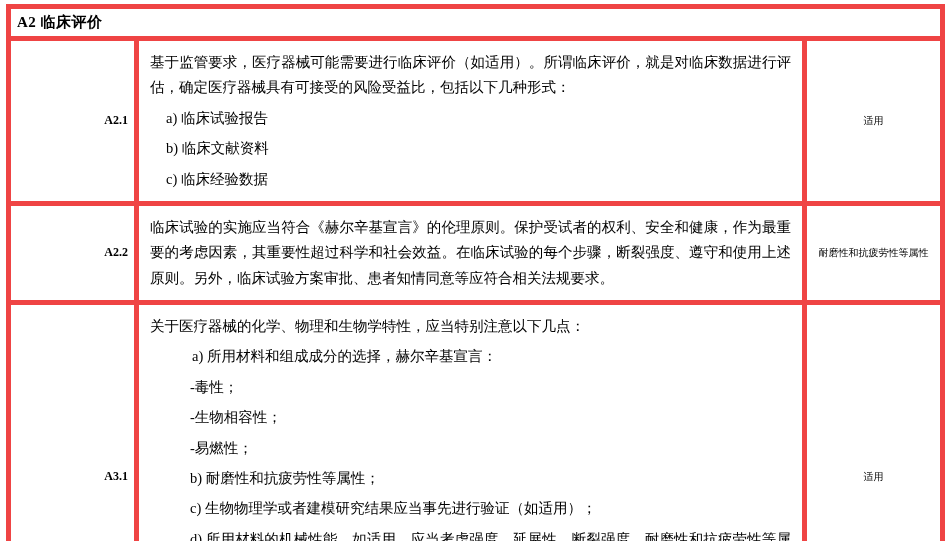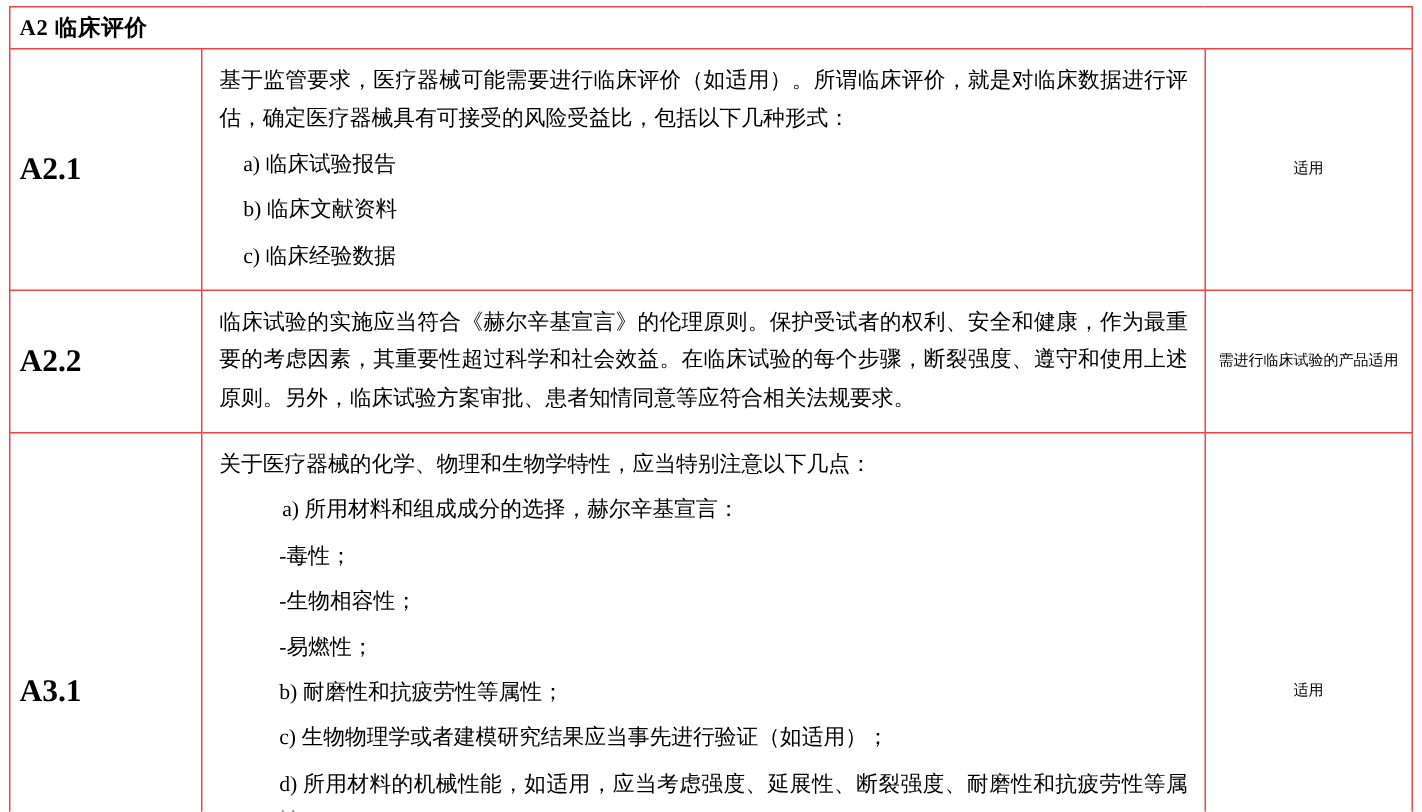--- a/index.html
+++ b/index.html
@@ -19,38 +19,38 @@
     box-sizing: border-box;
     padding: 4px 6px 0 6px;
   }
   table.main {
     border-collapse: collapse;
     width: 936px;
     table-layout: fixed;
     margin: 0;
   }
   table.main td {
-    border: 1px solid #ef4444;
+    border: 5px solid #ef4444;
     vertical-align: middle;
     padding: 4px 6px;
   }
   .col-id { width: 128px; }
   .col-body { width: 668px; }
   .col-app { width: 138px; }
 
   .section-row td {
     padding: 5px 8px 6px 16px;
     font-weight: bold;
     font-size: 15px;
     letter-spacing: 0.5px;
   }
   .id-cell {
-    text-align: left;
+    text-align: right;
     font-weight: bold;
-    font-size: 21px;
+    font-size: 12px;
     font-family: "Liberation Serif", "DejaVu Serif", serif;
   }
   .app-cell {
     text-align: center;
     font-size: 10px;
     line-height: 1.7;
     padding-left: 10px;
     padding-right: 10px;
   }
   .body-cell {
@@ -96,21 +96,21 @@
           <p class="list-line indent-1">c)  临床经验数据</p>
         </td>
         <td class="app-cell">适用</td>
       </tr>
 
       <tr>
         <td class="id-cell">A2.2</td>
         <td class="body-cell">
           <p class="list-line">临床试验的实施应当符合《赫尔辛基宣言》的伦理原则。保护受试者的权利、安全和健康，作为最重要的考虑因素，其重要性超过科学和社会效益。在临床试验的每个步骤，断裂强度、遵守和使用上述原则。另外，临床试验方案审批、患者知情同意等应符合相关法规要求。</p>
         </td>
-        <td class="app-cell">需进行临床试验的产品适用</td>
+        <td class="app-cell">耐磨性和抗疲劳性等属性</td>
       </tr>
 
 
       <tr>
         <td class="id-cell">A3.1</td>
         <td class="body-cell">
           <p class="list-line">关于医疗器械的化学、物理和生物学特性，应当特别注意以下几点：</p>
           <p class="list-line indent-2">a) 所用材料和组成成分的选择，赫尔辛基宣言：</p>
           <p class="list-line indent-3">-毒性；</p>
           <p class="list-line indent-3">-生物相容性；</p>

